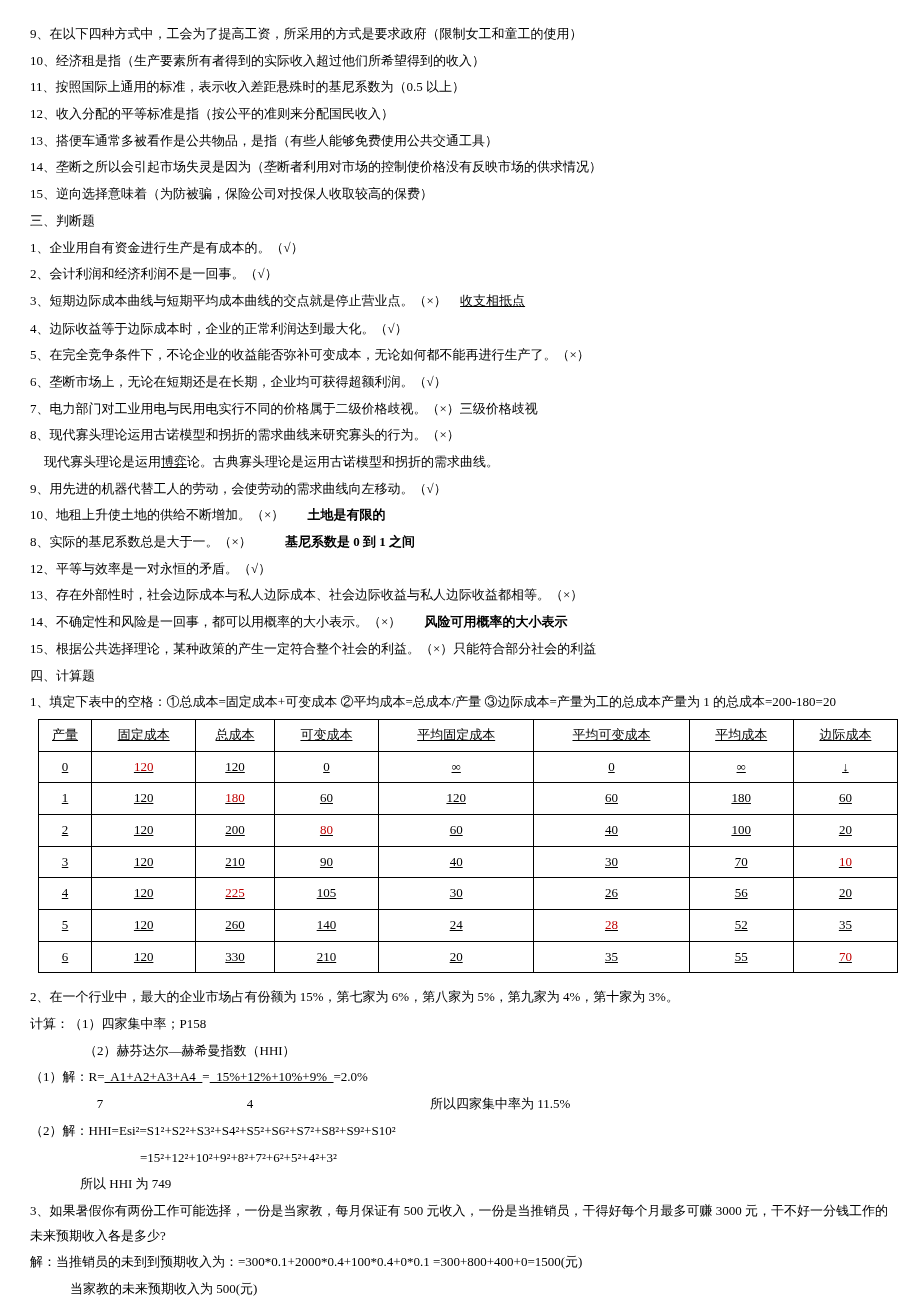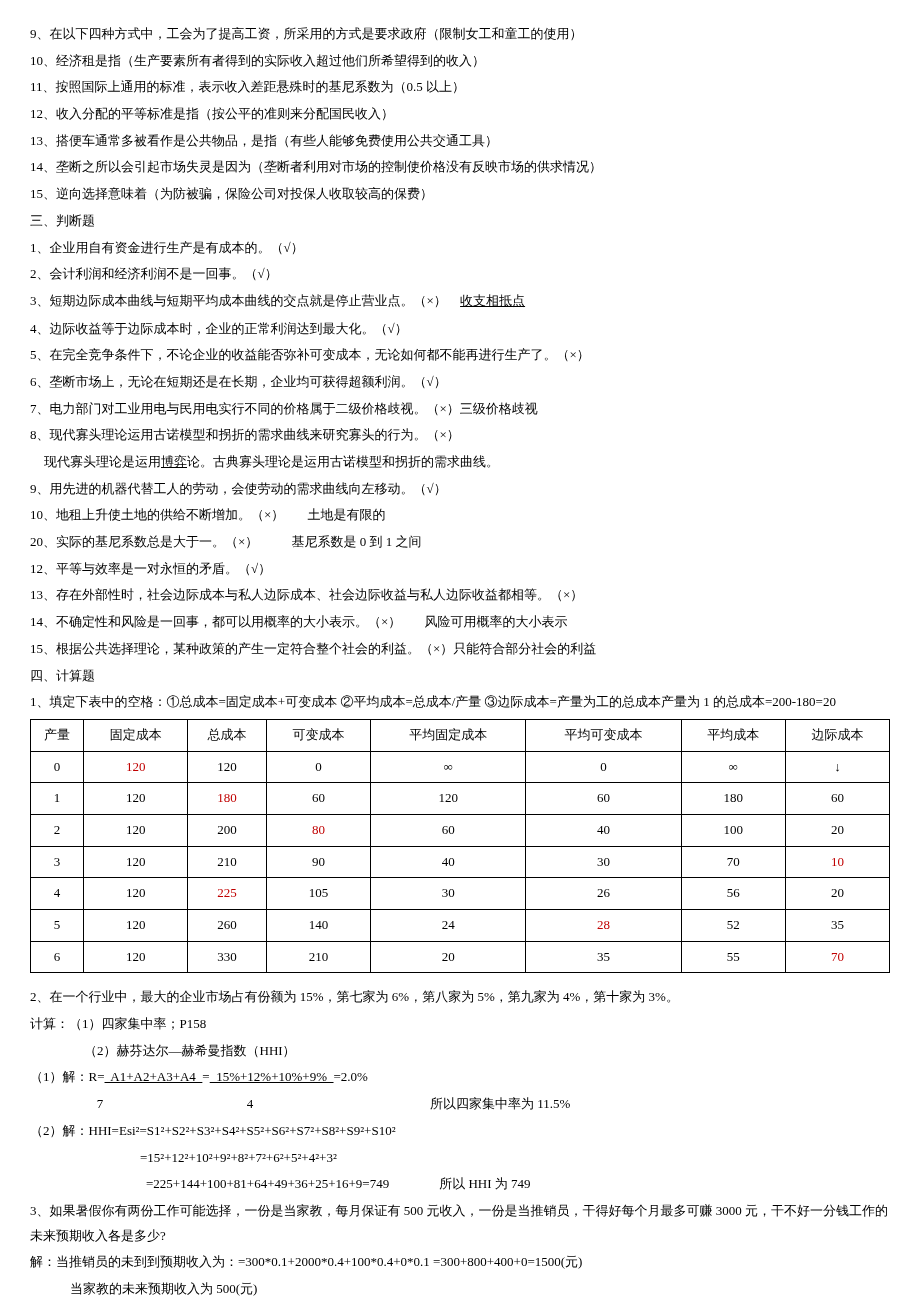--- a/index.html
+++ b/index.html
@@ -9,25 +9,26 @@
       color: #000;
       margin: 0;
       padding: 20px 30px;
       width: 860px;
       background: #fff;
     }
     .line { margin: 2px 0; }
     .indent { padding-left: 14px; }
     .annot { text-decoration: underline; padding-left: 10px; font-family: Liberation Mono, monospace; }
     .underline { text-decoration: underline; }
-    .inline-note { padding-left: 20px; }
+    .inline-note { padding-left: 20px; font-weight: bold; }
     table {
       border-collapse: collapse;
       width: 100%;
-      margin: 4px 0 12px 0;
+      margin: 4px 0 12px 8px;
+      text-decoration: underline;
     }
     th, td {
       border: 1px solid #000;
       text-align: center;
       padding: 3px 0;
       font-size: 13px;
       font-weight: normal;
     }
     .red { color: #c00000; }
   </style>
@@ -56,21 +57,21 @@
 <div class="line">8、现代寡头理论运用古诺模型和拐折的需求曲线来研究寡头的行为。（×）</div>
 <div class="line indent">
   <span>现代寡头理论是运用</span><span class="underline">博弈</span><span>论。古典寡头理论是运用古诺模型和拐折的需求曲线。</span>
 </div>
 <div class="line">9、用先进的机器代替工人的劳动，会使劳动的需求曲线向左移动。（√）</div>
 <div class="line">
   <span>10、地租上升使土地的供给不断增加。（×）</span>
   <span class="inline-note">土地是有限的</span>
 </div>
 <div class="line">
-  <span>20、实际的基尼系数总是大于一。（×）</span>
+  <span>8、实际的基尼系数总是大于一。（×）</span>
   <span class="inline-note" style="padding-left:30px">基尼系数是 0 到 1 之间</span>
 </div>
 <div class="line">12、平等与效率是一对永恒的矛盾。（√）</div>
 <div class="line">13、存在外部性时，社会边际成本与私人边际成本、社会边际收益与私人边际收益都相等。（×）</div>
 <div class="line">
   <span>14、不确定性和风险是一回事，都可以用概率的大小表示。（×）</span>
   <span class="inline-note">风险可用概率的大小表示</span>
 </div>
 <div class="line">15、根据公共选择理论，某种政策的产生一定符合整个社会的利益。（×）只能符合部分社会的利益</div>
 
@@ -173,19 +174,18 @@
 </div>
 <div class="line" style="display:flex">
   <span style="width:140px;text-align:center">7</span>
   <span style="width:160px;text-align:center">4</span>
   <span style="padding-left:100px">所以四家集中率为 11.5%</span>
 </div>
 
 <div class="line">（2）解：HHI=Esi²=S1²+S2²+S3²+S4²+S5²+S6²+S7²+S8²+S9²+S10²</div>
 <div class="line" style="padding-left:110px">=15²+12²+10²+9²+8²+7²+6²+5²+4²+3²</div>
 <div class="line" style="display:flex">
-  <span style="padding-left:116px">=225+144+100+81+64+49+36+25+16+9=749</span>
   <span style="padding-left:50px">所以 HHI 为 749</span>
 </div>
 
 <div class="line">3、如果暑假你有两份工作可能选择，一份是当家教，每月保证有 500 元收入，一份是当推销员，干得好每个月最多可赚 3000 元，干不好一分钱工作的未来预期收入各是多少?</div>
 <div class="line">解：当推销员的未到到预期收入为：=300*0.1+2000*0.4+100*0.4+0*0.1 =300+800+400+0=1500(元)</div>
 <div class="line" style="padding-left:40px">当家教的未来预期收入为 500(元)</div>
 
 </body></html>

